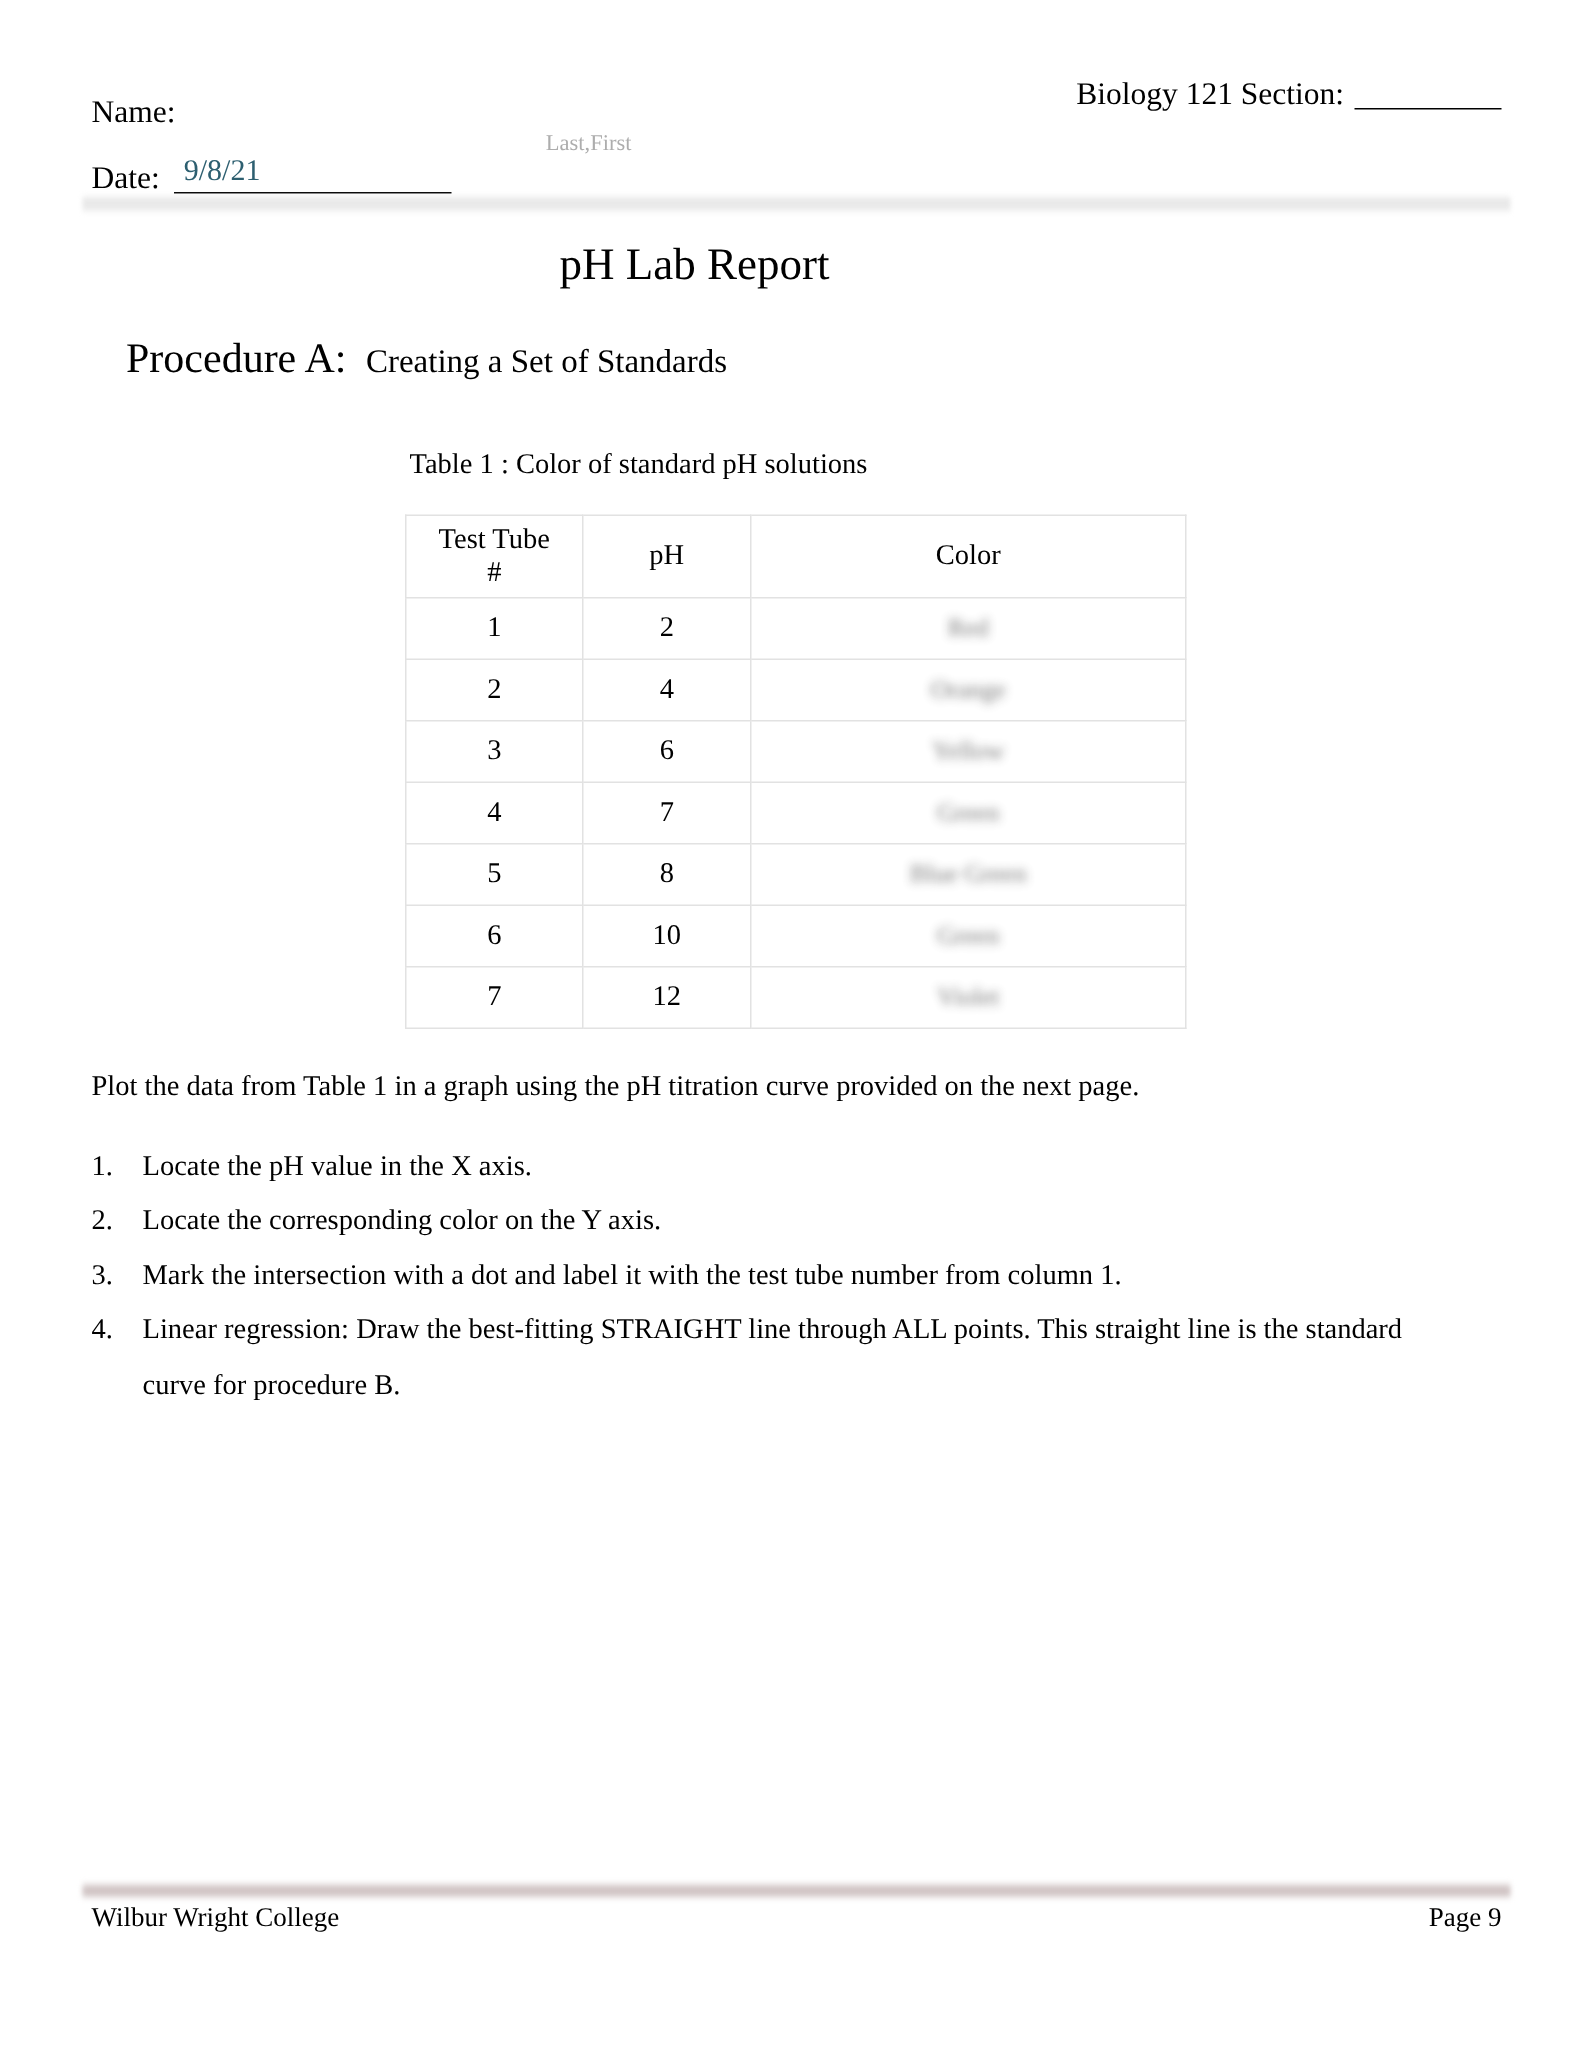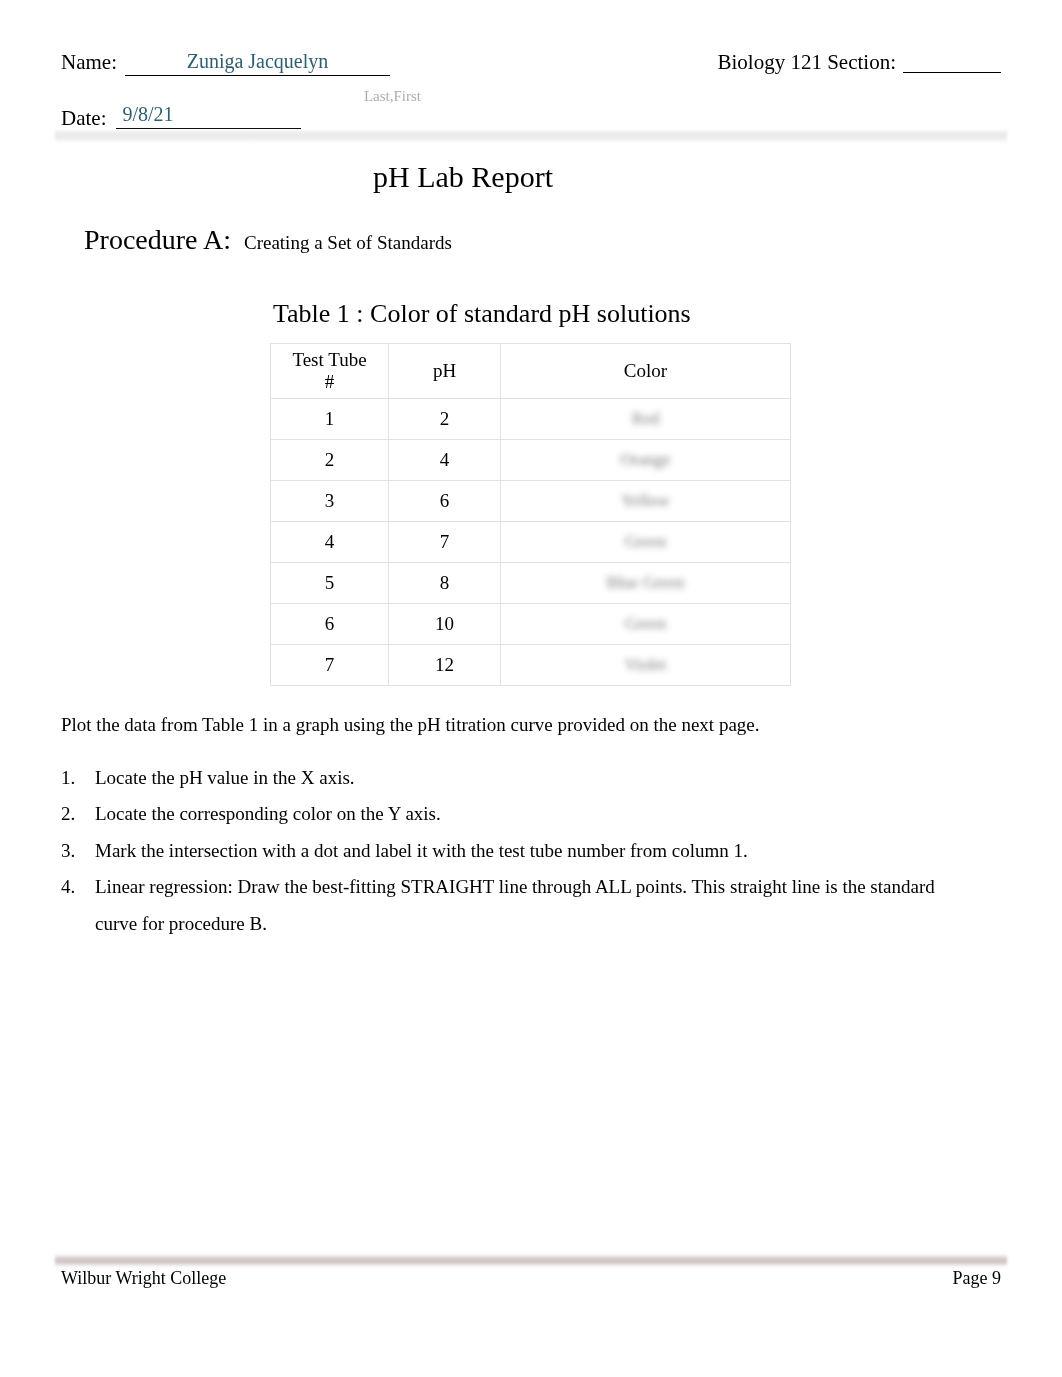--- a/index.html
+++ b/index.html
@@ -21,23 +21,23 @@
   .header {
     position: absolute;
     left: 61px;
     top: 48px;
     width: 940px;
     height: 96px;
   }
   .name-row {
     position: absolute;
     left: 0;
-    top: 0;
-    display: flex;
-    align-items: center;
+    top: 16px;
+    display: flex;
+    align-items: flex-start;
   }
   .field-label {
     font-size: 21px;
     line-height: 1;
     white-space: nowrap;
   }
   .name-blank {
     position: relative;
     width: 265px;
     margin-left: 8px;
@@ -128,28 +128,28 @@
 
   
   .procedure {
     position: absolute;
     left: 61px;
     top: 224px;
     display: flex;
     align-items: baseline;
   }
   .procedure-label { font-size: 28px; margin-left: 23px; }
-  .procedure-text { font-size: 19px; margin-left: 13px; }
+  .procedure-text { font-size: 22px; margin-left: 13px; }
 
   
   .table-caption {
     position: absolute;
     left: 273px;
     top: 299px;
-    font-size: 26px;
+    font-size: 19px;
   }
   .std-table {
     position: absolute;
     left: 270px;
     top: 343px;
     width: 520px;
     border-collapse: collapse;
     table-layout: fixed;
   }
   .std-table th, .std-table td {
@@ -234,23 +234,20 @@
 </style>
 </head>
 <body>
 
 <div class="page">
 
   <div class="header">
 
     <div class="name-row">
       <span class="field-label">Name:</span>
-      <span class="name-blank">
-        <span class="name-value">Zuniga Jacquelyn</span>
-      </span>
     </div>
 
     <div class="subcaptions">
       <span>Last,</span>
       <span>First</span>
     </div>
 
     <div class="date-row">
       <span class="field-label">Date:</span>
       <span class="date-blank">

